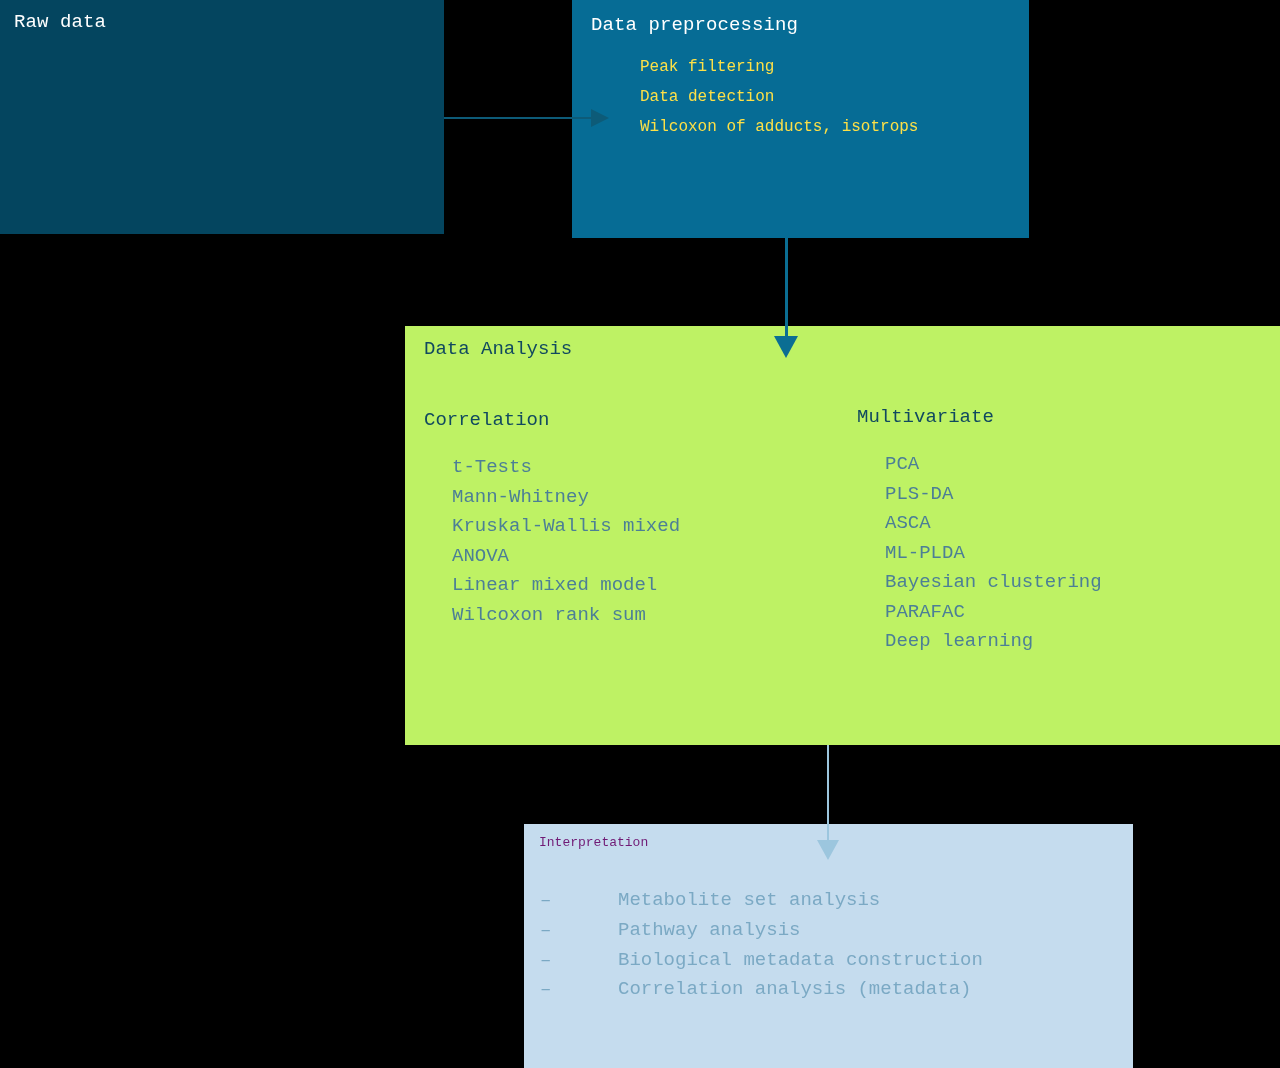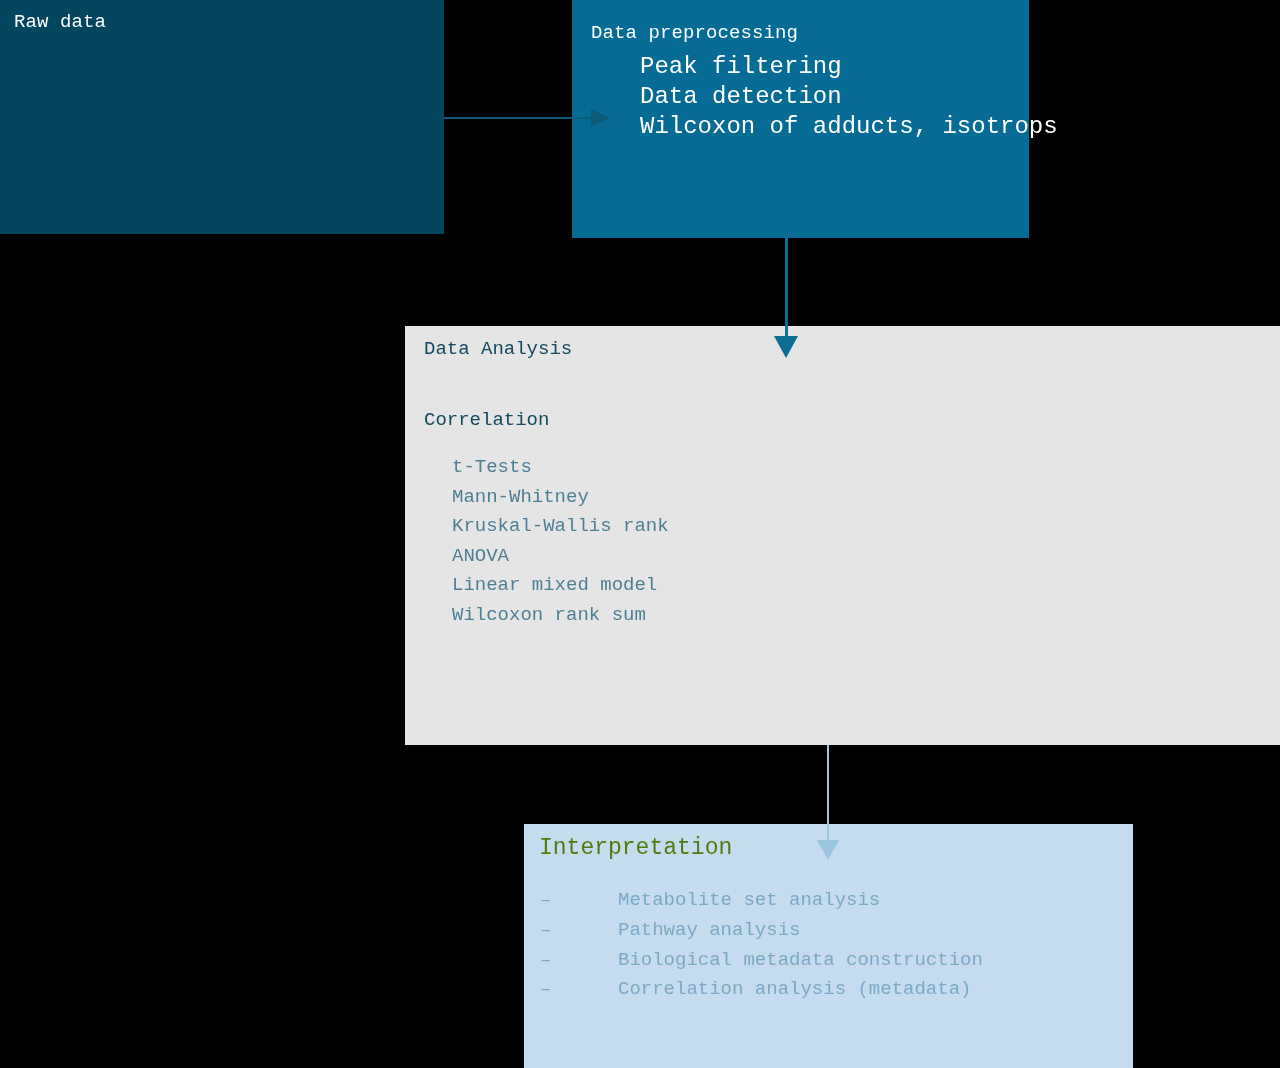--- a/index.html
+++ b/index.html
@@ -32,41 +32,41 @@
   }
 
   
   #box-prep {
     left: 572px; top: -10px;
     width: 457px; height: 248px;
     background: #066c95;
   }
   #box-prep .box-title {
     position: absolute;
-    left: 19px; top: 32px;
+    left: 19px; top: 24px;
     color: #ffffff;
     font-size: 19px;
     letter-spacing: 0.1px;
   }
   #box-prep .item-list {
     position: absolute;
     left: 68px; top: 62px;
   }
   #box-prep .item {
-    color: #ffffff;
-    font-size: 24px;
+    color: #fde047;
+    font-size: 16px;
     line-height: 30px;
     white-space: nowrap;
   }
 
   
   #box-analysis {
     left: 405px; top: 326px;
     width: 875px; height: 419px;
-    background: #e5e5e5;
+    background: #bef264;
   }
   #box-analysis .box-title {
     position: absolute;
     left: 19px; top: 12px;
     color: #11495f;
     font-size: 19px;
   }
   .col {
     position: absolute;
   }
@@ -88,22 +88,22 @@
 
   
   #box-interp {
     left: 524px; top: 824px;
     width: 609px; height: 244px;
     background: #c5dcee;
   }
   #box-interp .box-title {
     position: absolute;
     left: 15px; top: 11px;
-    color: #4d7c0f;
-    font-size: 23px;
+    color: #701a75;
+    font-size: 13px;
   }
   #box-interp .item-list {
     position: absolute;
     left: 16px; top: 62px;
   }
   #box-interp .item {
     color: #7ba9c4;
     font-size: 19px;
     line-height: 29.8px;
     white-space: nowrap;
@@ -149,27 +149,39 @@
   </div>
 
   <div class="box" id="box-analysis">
     <div class="box-title">Data Analysis</div>
 
     <div class="col" id="col-uni">
       <div class="col-head">Correlation</div>
       <div class="item-list">
         <div class="item">t-Tests</div>
         <div class="item">Mann-Whitney</div>
-        <div class="item">Kruskal-Wallis rank</div>
+        <div class="item">Kruskal-Wallis mixed</div>
         <div class="item">ANOVA</div>
         <div class="item">Linear mixed model</div>
         <div class="item">Wilcoxon rank sum</div>
       </div>
     </div>
 
+    <div class="col" id="col-multi">
+      <div class="col-head">Multivariate</div>
+      <div class="item-list">
+        <div class="item">PCA</div>
+        <div class="item">PLS-DA</div>
+        <div class="item">ASCA</div>
+        <div class="item">ML-PLDA</div>
+        <div class="item">Bayesian clustering</div>
+        <div class="item">PARAFAC</div>
+        <div class="item">Deep learning</div>
+      </div>
+    </div>
   </div>
 
   <div class="box" id="box-interp">
     <div class="box-title">Interpretation</div>
     <div class="item-list">
       <div class="item">
         <span class="dash">–</span>
         <span>Metabolite set analysis</span>
       </div>
       <div class="item">

